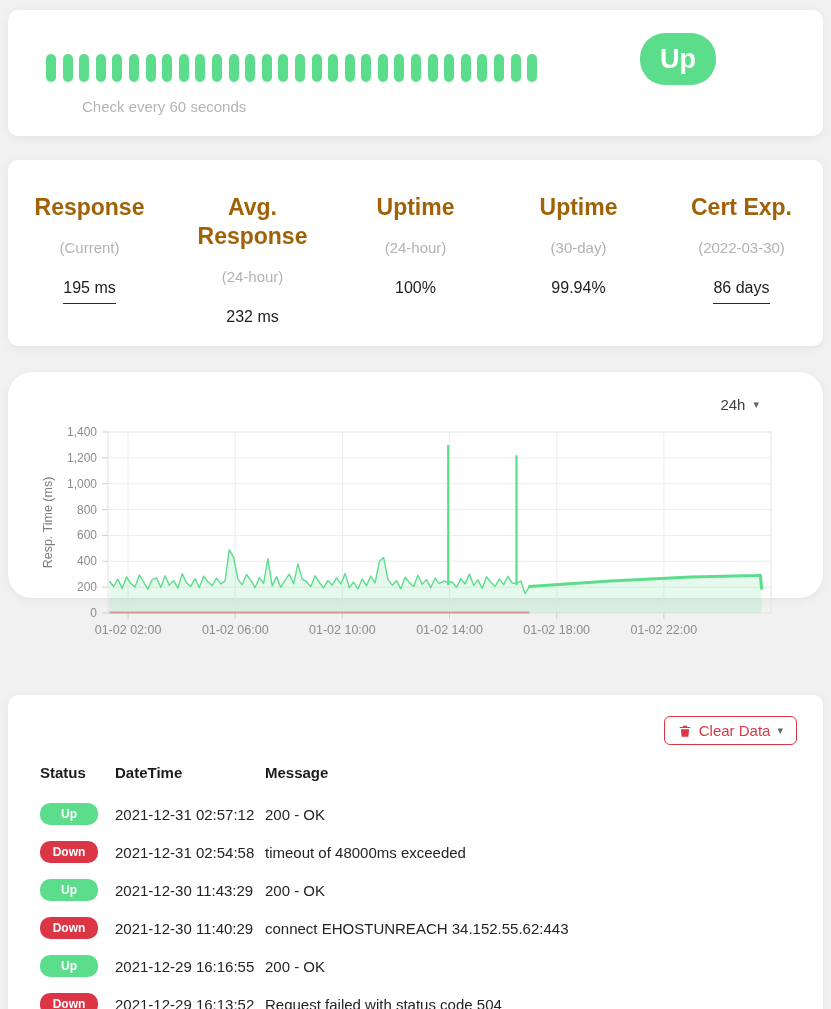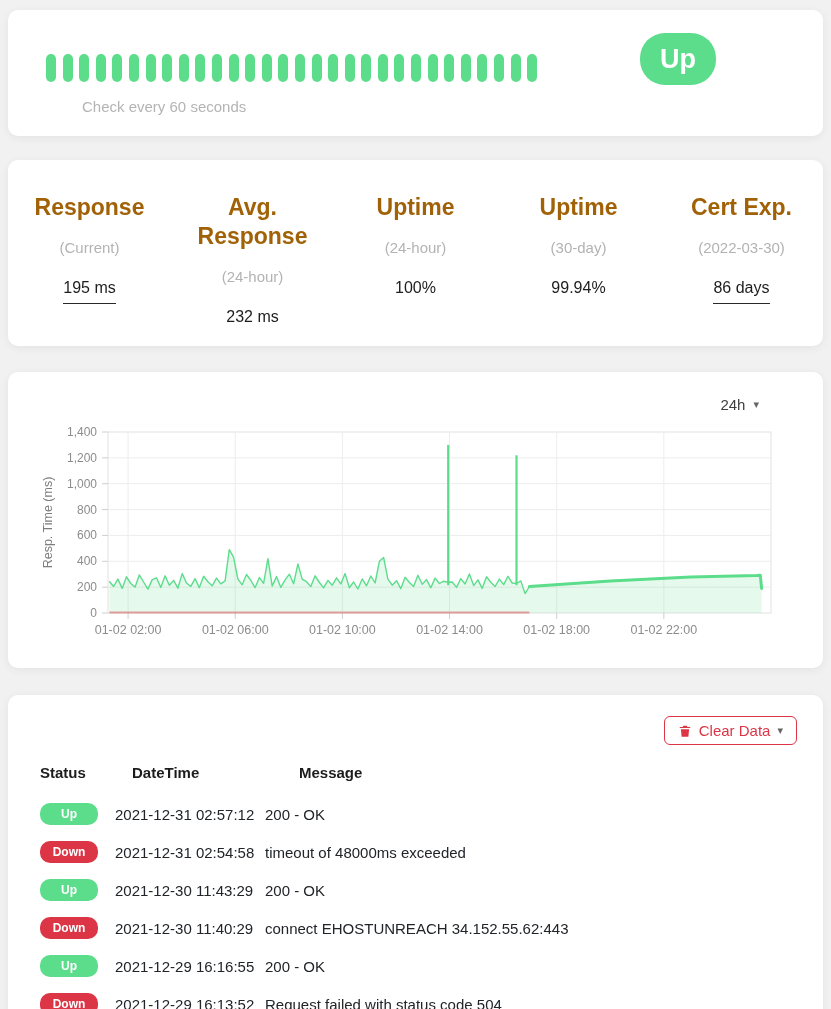--- a/index.html
+++ b/index.html
@@ -41,41 +41,41 @@
   }
   
   #card-stats { top: 160px; height: 186px; }
   .stats-row { display: flex; padding-top: 33px; }
   .stat-col { flex: 1 1 0; text-align: center; padding: 0 6px; }
   .stat-title { font-size: 23px; font-weight: bold; color: #a16207; line-height: 1.26; }
   .stat-subtitle { font-size: 15px; color: #b3b3b3; margin-top: 17px; }
   .stat-value { font-size: 16px; color: #1d1d1d; margin-top: 23px; }
   .stat-value .underline { border-bottom: 1px solid #2a2a2a; padding-bottom: 7px; }
   
-  #card-chart { top: 372px; height: 296px; }
+  #card-chart { top: 372px; height: 226px; border-radius: 24px; }
   .period-dropdown {
     position: absolute; top: 24px; right: 64px;
     font-size: 15px; color: #3f3f3f; cursor: pointer;
     display: flex; align-items: center; gap: 8px;
   }
   .caret { font-size: 11px; color: #666; }
   
   #card-events { top: 695px; height: 420px; }
   .clear-btn {
     position: absolute; top: 21px; right: 26px;
     border: 1px solid #dc3545; color: #dc3545;
     background: #fff; border-radius: 6px;
     font-size: 15px; padding: 5px 13px;
     display: flex; align-items: center; gap: 7px;
     cursor: pointer; font-family: inherit;
   }
   .clear-btn svg { display: block; }
   .events-table { margin: 62px 30px 0 32px; }
   .tr { display: flex; align-items: center; min-height: 38px; }
-  .tr.head { min-height: 30px; margin-bottom: 8px; gap: 17px; }
+  .tr.head { min-height: 30px; margin-bottom: 8px; }
   .td-status { width: 75px; flex: 0 0 75px; }
   .td-datetime { width: 150px; flex: 0 0 150px; font-size: 15px; color: #212529; }
   .td-message { flex: 1 1 auto; font-size: 15px; color: #212529; }
   .th { font-size: 15px; font-weight: bold; color: #1c1c1c; }
   .badge {
     display: inline-block; width: 58px; text-align: center;
     border-radius: 10px; padding: 4px 0;
     font-size: 12px; font-weight: bold; color: #fff;
   }
 </style>

